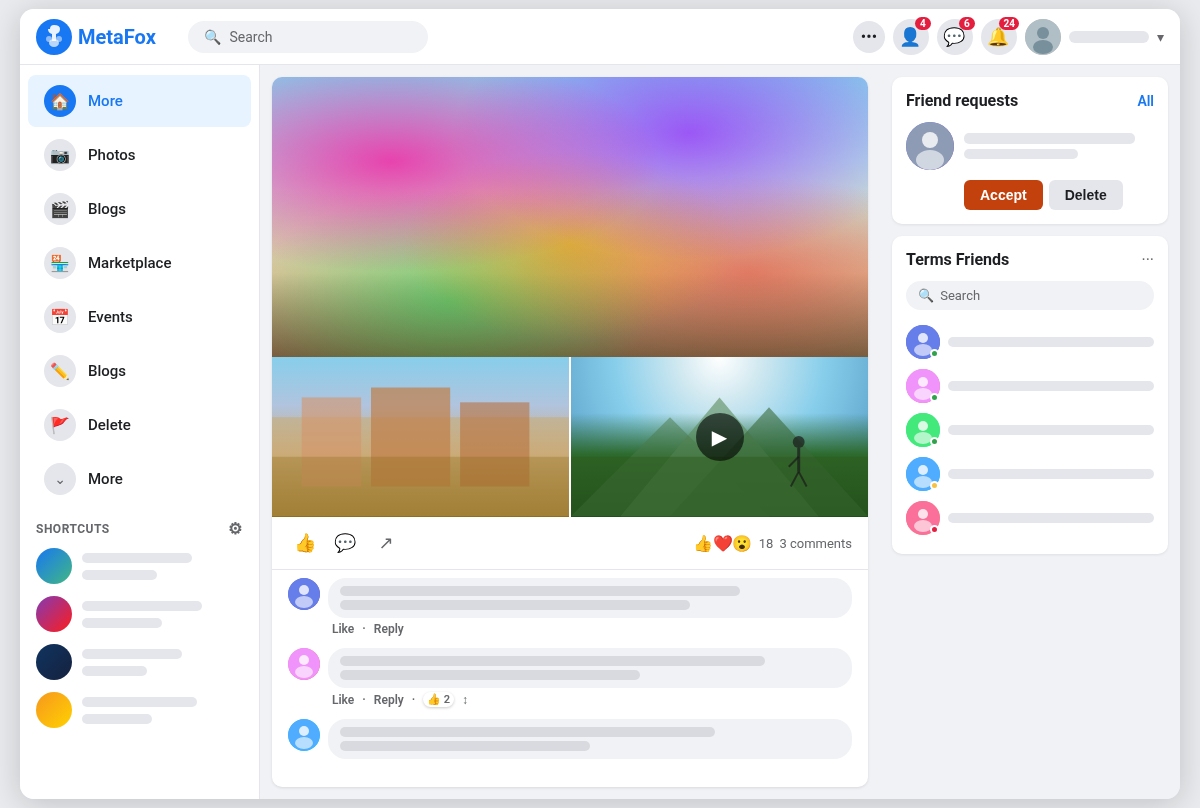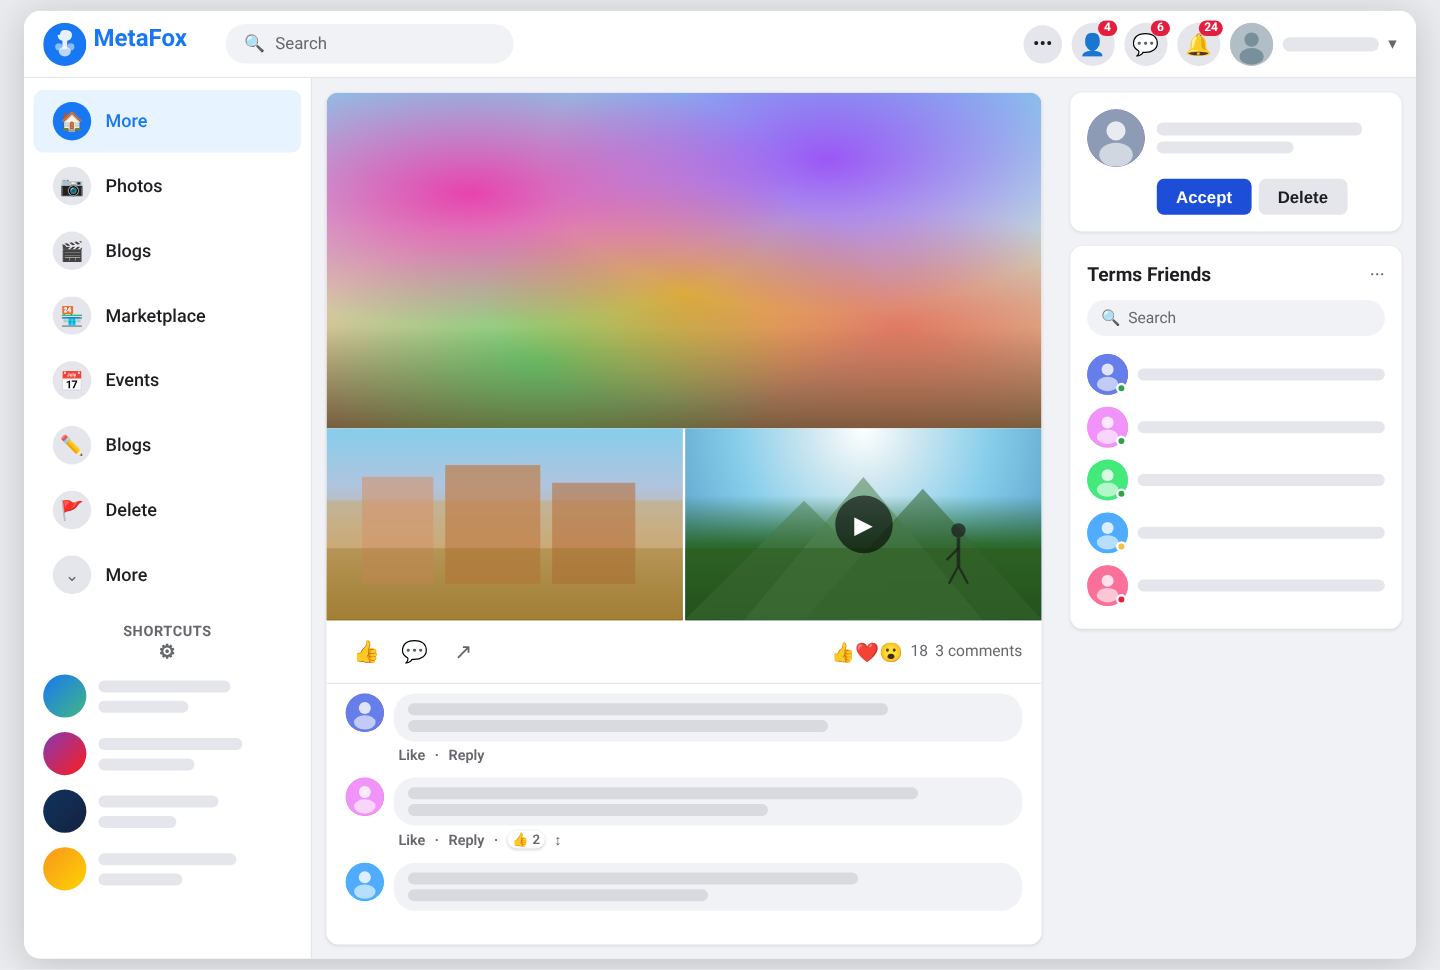--- a/index.html
+++ b/index.html
@@ -29,20 +29,21 @@
       align-items: center;
       padding: 0 16px;
       gap: 12px;
       border-bottom: 1px solid #e4e6eb;
       position: relative;
       z-index: 10;
       flex-shrink: 0;
     }
     .logo {
       display: flex;
+      align-items: center;
       gap: 6px;
       font-weight: 700;
       font-size: 20px;
       color: #1877f2;
       min-width: 140px;
     }
     .logo-icon {
       width: 36px;
       height: 36px;
     }
@@ -154,21 +155,20 @@
     }
     .shortcuts-header {
       display: flex;
       align-items: center;
       justify-content: space-between;
       padding: 12px 16px 4px;
       font-size: 12px;
       font-weight: 700;
       color: #65676b;
       letter-spacing: 0.5px;
-      flex-direction: column;
     }
     .gear-icon { cursor: pointer; font-size: 16px; color: #65676b; }
     .shortcut-item {
       display: flex;
       align-items: center;
       gap: 10px;
       padding: 6px 16px;
       cursor: pointer;
     }
     .shortcut-avatar {
@@ -380,21 +380,21 @@
       border-radius: 50%;
       background: linear-gradient(135deg, #667eea, #764ba2);
       flex-shrink: 0;
       overflow: hidden;
     }
     .friend-info { flex: 1; }
     .friend-name-stub1 { height: 11px; background: #e4e6eb; border-radius: 5px; margin-bottom: 5px; width: 90%; }
     .friend-name-stub2 { height: 10px; background: #e4e6eb; border-radius: 5px; width: 60%; }
     .friend-actions { display: flex; gap: 6px; margin-top: 8px; margin-left: 58px; }
     .btn-accept {
-      background: #1d4ed8;
+      background: #c2410c;
       color: #fff;
       border: none;
       border-radius: 6px;
       padding: 7px 16px;
       font-size: 14px;
       font-weight: 600;
       cursor: pointer;
     }
     .btn-delete {
       background: #e4e6eb;
@@ -726,20 +726,24 @@
               </div>
             </div>
           </div>
         </div>
       </div>
     </div>
 
     <div class="right-sidebar">
 
       <div class="widget-card">
+        <div class="widget-header">
+          <span class="widget-title">Friend requests</span>
+          <span class="widget-all">All</span>
+        </div>
         <div class="friend-request-item">
           <div class="friend-avatar">
             <svg viewBox="0 0 48 48" width="48" height="48">
               <circle cx="24" cy="24" r="24" fill="#8d9bb5"></circle>
               <circle cx="24" cy="18" r="8" fill="white" opacity="0.8"></circle>
               <ellipse cx="24" cy="38" rx="14" ry="10" fill="white" opacity="0.6"></ellipse>
             </svg>
           </div>
           <div class="friend-info">
             <div class="friend-name-stub1"></div>

